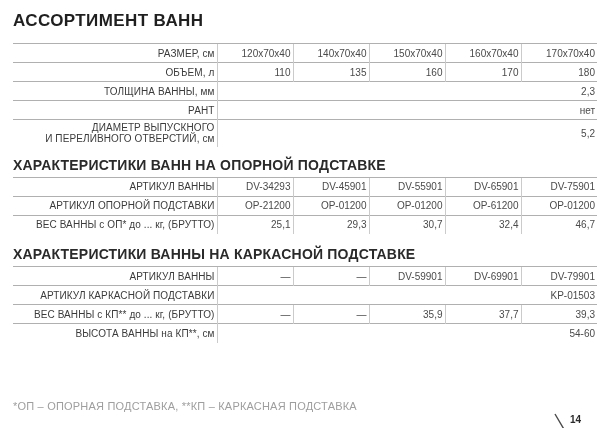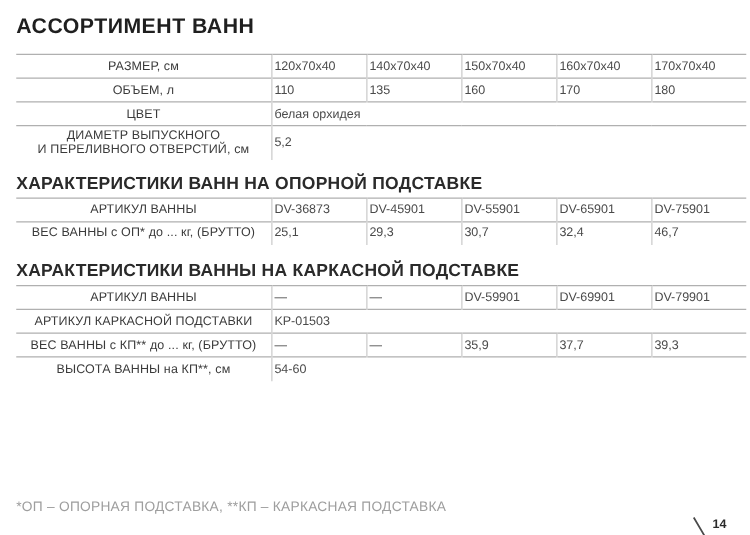--- a/index.html
+++ b/index.html
@@ -44,29 +44,29 @@
   col.c-data{width:76px;}
   table.spec td{
     border-top:1px solid var(--rule);
     height:19px;
     padding:1px 2px;
     font-size:10px;
     vertical-align:middle;
   }
   td.label{
     color:var(--label_text);
-    text-align:center;
+    text-align:right;
     padding-left:4px;
     white-space:pre-line;
     line-height:11px;
     letter-spacing:.1px;
   }
   td.val{
     color:var(--value_text);
-    text-align:left;
+    text-align:right;
     border-left:1px solid var(--divider);
   }
   tr.tall td{height:27px;}
   .footnote{
     position:absolute;left:13px;top:400px;
     font-size:11px;color:var(--footnote_text);letter-spacing:.2px;
   }
   .page-corner{
     position:absolute;right:5px;top:412px;
     width:42px;height:24px;
@@ -104,22 +104,26 @@
     </tr>
     <tr>
       <td class="label">ОБЪЕМ, л</td>
       <td class="val">110</td>
       <td class="val">135</td>
       <td class="val">160</td>
       <td class="val">170</td>
       <td class="val">180</td>
     </tr>
     <tr>
-      <td class="label">ЦВЕТ</td>
-      <td class="val" colspan="5">белая орхидея</td>
+      <td class="label">ТОЛЩИНА ВАННЫ, мм</td>
+      <td class="val" colspan="5">2,3</td>
+    </tr>
+    <tr>
+      <td class="label">РАНТ</td>
+      <td class="val" colspan="5">нет</td>
     </tr>
     <tr class="tall">
       <td class="label">ДИАМЕТР ВЫПУСКНОГО
 И ПЕРЕЛИВНОГО ОТВЕРСТИЙ, см</td>
       <td class="val" colspan="5">5,2</td>
     </tr>
   </tbody>
     </table>
 
   <div class="section-heading">ХАРАКТЕРИСТИКИ ВАНН НА ОПОРНОЙ ПОДСТАВКЕ</div>
@@ -129,25 +133,33 @@
         <col class="c-label">
         <col class="c-data">
         <col class="c-data">
         <col class="c-data">
         <col class="c-data">
         <col class="c-data">
       </colgroup>
     <tbody>
         <tr>
       <td class="label">АРТИКУЛ ВАННЫ</td>
-      <td class="val">DV-36873</td>
+      <td class="val">DV-34293</td>
       <td class="val">DV-45901</td>
       <td class="val">DV-55901</td>
       <td class="val">DV-65901</td>
       <td class="val">DV-75901</td>
+    </tr>
+    <tr>
+      <td class="label">АРТИКУЛ ОПОРНОЙ ПОДСТАВКИ</td>
+      <td class="val">OP-21200</td>
+      <td class="val">OP-01200</td>
+      <td class="val">OP-01200</td>
+      <td class="val">OP-61200</td>
+      <td class="val">OP-01200</td>
     </tr>
     <tr>
       <td class="label">ВЕС ВАННЫ с ОП* до ... кг, (БРУТТО)</td>
       <td class="val">25,1</td>
       <td class="val">29,3</td>
       <td class="val">30,7</td>
       <td class="val">32,4</td>
       <td class="val">46,7</td>
     </tr>
   </tbody>

